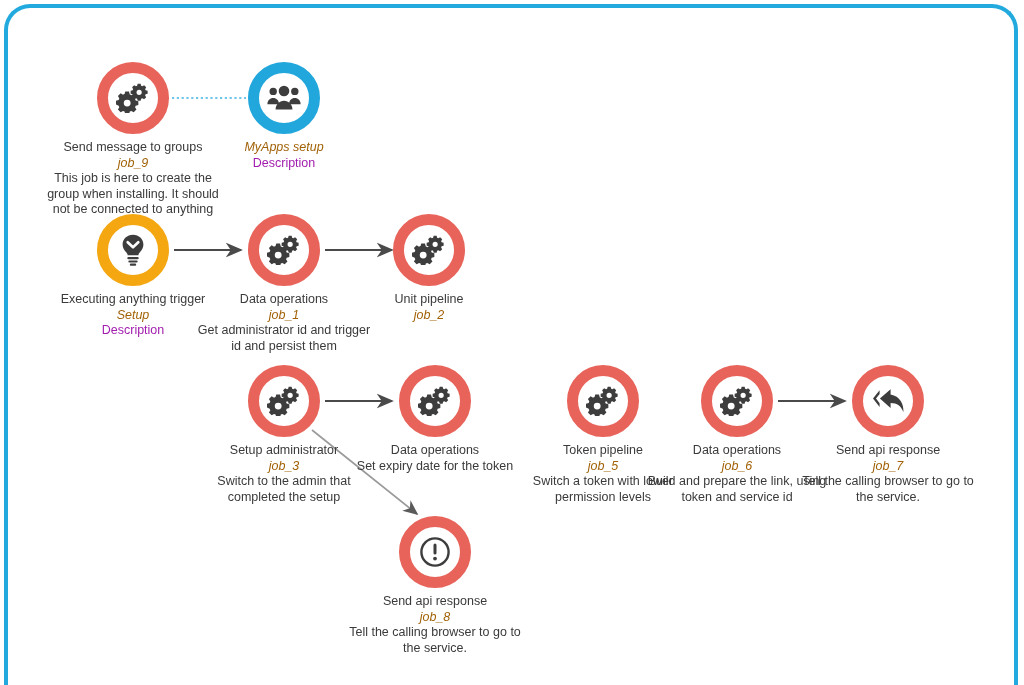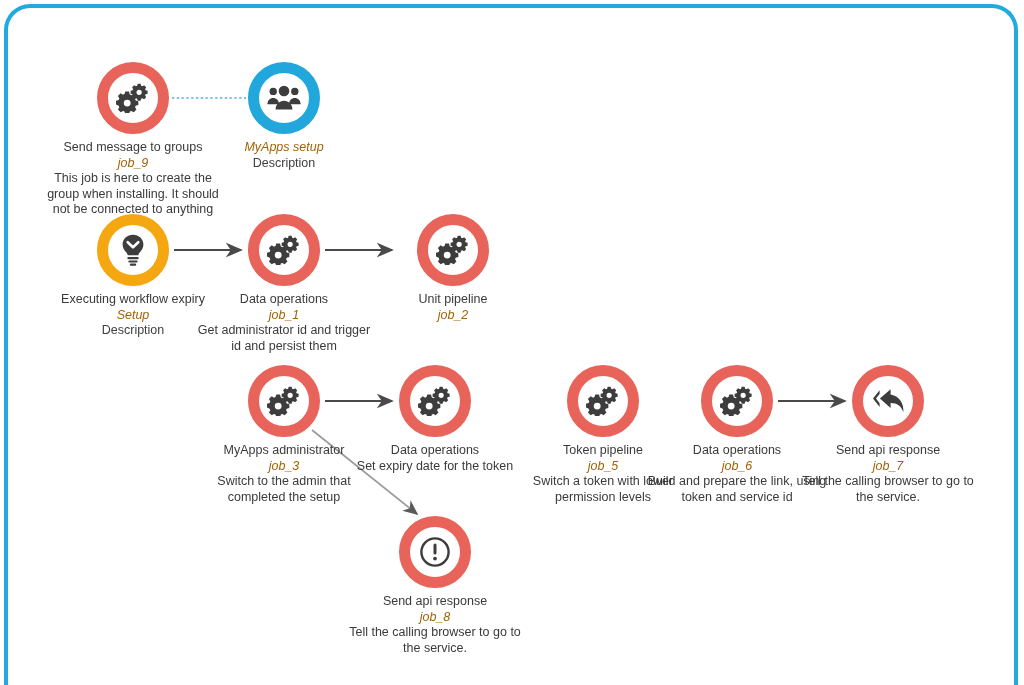--- a/index.html
+++ b/index.html
@@ -86,21 +86,21 @@
   .lbl-id {
     font-size: 12.5px;
     color: #a16207;
     font-style: italic;
   }
   .lbl-desc {
     font-size: 12.5px;
     color: #3a3a3a;
   }
   .lbl-desc.placeholder {
-    color: #404040;
+    color: #a21caf;
   }
   .narrow  .node-labels { width: 180px; margin-left: 20px; }
 
   
   .node.amber { z-index: 5; }
   .node        { z-index: 3; }
 </style>
 </head>
 <body>
 
@@ -178,21 +178,21 @@
             <path d="M13 0.8C7.1 0.8 2.6 5.1 2.6 10.6c0 3.3 1.6 5.6 3.3 7.5 1 1.2 1.6 2 1.8 3.2h10.6c.2-1.2.8-2 1.8-3.2 1.7-1.9 3.3-4.2 3.3-7.5C23.4 5.1 18.9.8 13 .8z"></path>
             <rect x="7.3" y="23.1" width="11.4" height="2.2" rx="1.1"></rect>
             <rect x="8.3" y="26.4" width="9.4" height="2.2" rx="1.1"></rect>
             <rect x="9.8" y="29.6" width="6.4" height="2.2" rx="1.1"></rect>
           </g>
           <path d="M7.7 8.2 L13 13.3 L18.3 8.2" fill="none" stroke="#ffffff" stroke-width="2.6" stroke-linecap="round" stroke-linejoin="round"></path>
         </svg>
       </span>
     </div>
     <div class="node-labels">
-      <div class="lbl-title">Executing workflow expiry</div>
+      <div class="lbl-title">Executing anything trigger</div>
       <div class="lbl-id">Setup</div>
       <div class="lbl-desc placeholder">Description</div>
     </div>
   </div>
 
   <div class="node narrow" style="left:284px; top:214px;">
     <div class="node-ring">
       <span>
         <svg width="34" height="30" viewBox="0 0 34 30" xmlns="http://www.w3.org/2000/svg">
           <g fill="#3d3d3d">
@@ -202,21 +202,21 @@
         </svg>
       </span>
     </div>
     <div class="node-labels">
       <div class="lbl-title">Data operations</div>
       <div class="lbl-id">job_1</div>
       <div class="lbl-desc">Get administrator id and trigger id and persist them</div>
     </div>
   </div>
 
-  <div class="node" style="left:453px; top:214px;">
+  <div class="node" style="left:429px; top:214px;">
     <div class="node-ring">
       <span>
         <svg width="34" height="30" viewBox="0 0 34 30" xmlns="http://www.w3.org/2000/svg">
           <g fill="#3d3d3d">
             <path d="M24.6 0.8l.55 2.04c.4.1.79.26 1.14.47l1.83-1.06 2.06 2.06-1.06 1.83c.21.35.37.74.47 1.14l2.04.55v2.92l-2.04.55c-.1.4-.26.79-.47 1.14l1.06 1.83-2.06 2.06-1.83-1.06c-.35.21-.74.37-1.14.47l-.55 2.04h-2.92l-.55-2.04a6 6 0 0 1-1.14-.47l-1.83 1.06-2.06-2.06 1.06-1.83a6 6 0 0 1-.47-1.14l-2.04-.55V7.83l2.04-.55c.1-.4.26-.79.47-1.14l-1.06-1.83 2.06-2.06 1.83 1.06c.35-.21.74-.37 1.14-.47l.55-2.04h2.92zm-1.46 5.9a2.6 2.6 0 1 0 0 5.2 2.6 2.6 0 0 0 0-5.2z"></path>
             <path d="M13.1 8.9l.72 2.68c.53.14 1.04.35 1.5.62l2.4-1.39 2.71 2.71-1.39 2.4c.27.46.48.97.62 1.5l2.68.72v3.84l-2.68.72c-.14.53-.35 1.04-.62 1.5l1.39 2.4-2.71 2.71-2.4-1.39c-.46.27-.97.48-1.5.62l-.72 2.68H9.26l-.72-2.68a7.9 7.9 0 0 1-1.5-.62l-2.4 1.39-2.71-2.71 1.39-2.4a7.9 7.9 0 0 1-.62-1.5L0 21.48v-3.84l2.7-.72c.14-.53.35-1.04.62-1.5l-1.39-2.4 2.71-2.71 2.4 1.39c.46-.27.97-.48 1.5-.62l.72-2.68h3.84zm-1.92 7.77a3.42 3.42 0 1 0 0 6.85 3.42 3.42 0 0 0 0-6.85z"></path>
           </g>
         </svg>
       </span>
     </div>
@@ -231,21 +231,21 @@
       <span>
         <svg width="34" height="30" viewBox="0 0 34 30" xmlns="http://www.w3.org/2000/svg">
           <g fill="#3d3d3d">
             <path d="M24.6 0.8l.55 2.04c.4.1.79.26 1.14.47l1.83-1.06 2.06 2.06-1.06 1.83c.21.35.37.74.47 1.14l2.04.55v2.92l-2.04.55c-.1.4-.26.79-.47 1.14l1.06 1.83-2.06 2.06-1.83-1.06c-.35.21-.74.37-1.14.47l-.55 2.04h-2.92l-.55-2.04a6 6 0 0 1-1.14-.47l-1.83 1.06-2.06-2.06 1.06-1.83a6 6 0 0 1-.47-1.14l-2.04-.55V7.83l2.04-.55c.1-.4.26-.79.47-1.14l-1.06-1.83 2.06-2.06 1.83 1.06c.35-.21.74-.37 1.14-.47l.55-2.04h2.92zm-1.46 5.9a2.6 2.6 0 1 0 0 5.2 2.6 2.6 0 0 0 0-5.2z"></path>
             <path d="M13.1 8.9l.72 2.68c.53.14 1.04.35 1.5.62l2.4-1.39 2.71 2.71-1.39 2.4c.27.46.48.97.62 1.5l2.68.72v3.84l-2.68.72c-.14.53-.35 1.04-.62 1.5l1.39 2.4-2.71 2.71-2.4-1.39c-.46.27-.97.48-1.5.62l-.72 2.68H9.26l-.72-2.68a7.9 7.9 0 0 1-1.5-.62l-2.4 1.39-2.71-2.71 1.39-2.4a7.9 7.9 0 0 1-.62-1.5L0 21.48v-3.84l2.7-.72c.14-.53.35-1.04.62-1.5l-1.39-2.4 2.71-2.71 2.4 1.39c.46-.27.97-.48 1.5-.62l.72-2.68h3.84zm-1.92 7.77a3.42 3.42 0 1 0 0 6.85 3.42 3.42 0 0 0 0-6.85z"></path>
           </g>
         </svg>
       </span>
     </div>
     <div class="node-labels">
-      <div class="lbl-title">MyApps administrator</div>
+      <div class="lbl-title">Setup administrator</div>
       <div class="lbl-id">job_3</div>
       <div class="lbl-desc">Switch to the admin that completed the setup</div>
     </div>
   </div>
 
   <div class="node" style="left:435px; top:365px;">
     <div class="node-ring">
       <span>
         <svg width="34" height="30" viewBox="0 0 34 30" xmlns="http://www.w3.org/2000/svg">
           <g fill="#3d3d3d">

